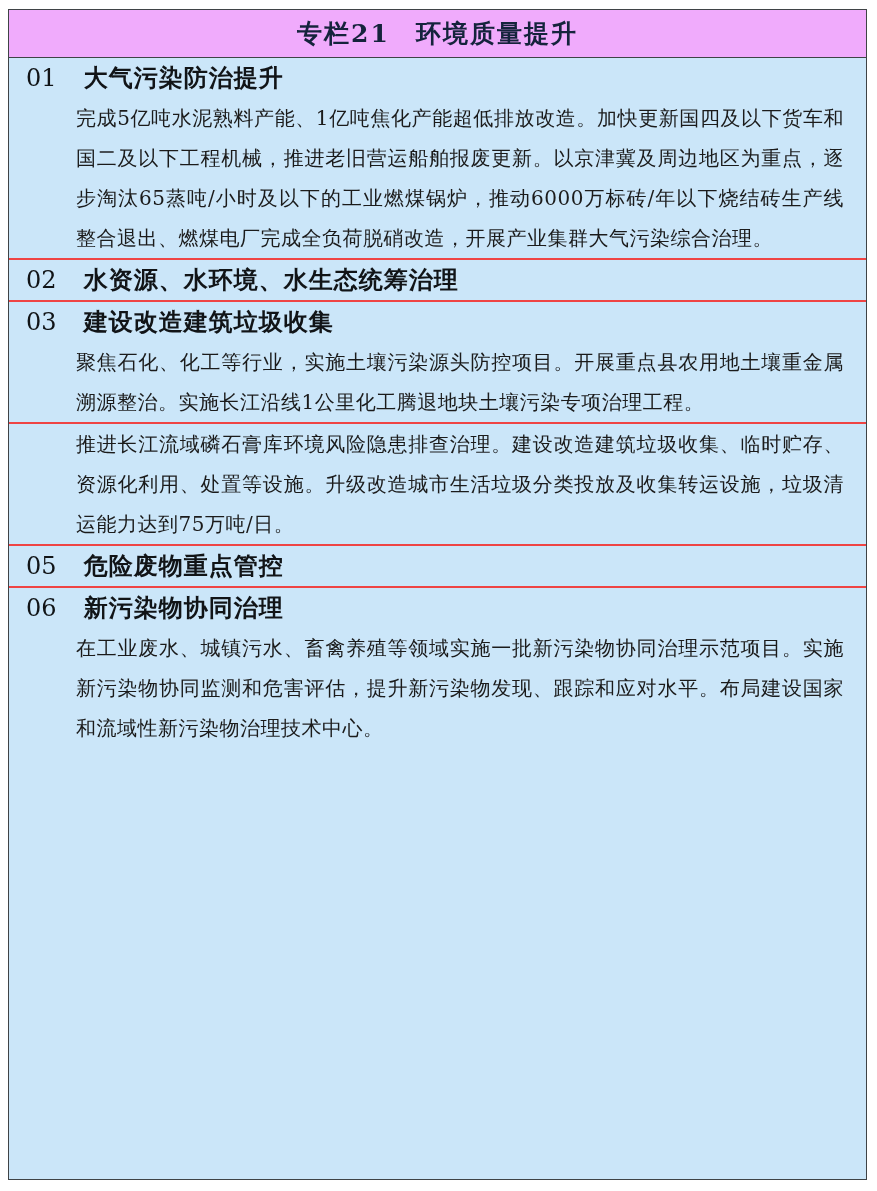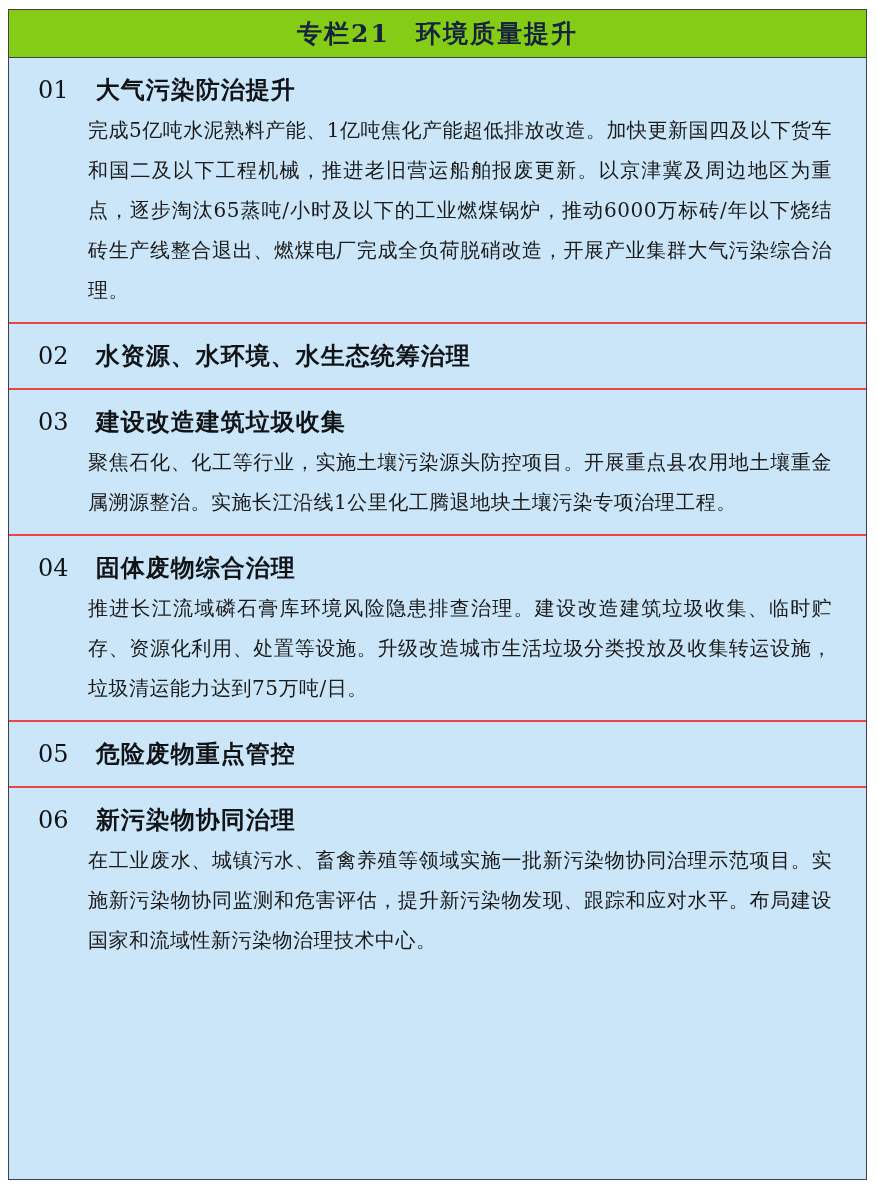--- a/index.html
+++ b/index.html
@@ -16,35 +16,35 @@
     top: 9px;
     width: 857px;
     height: 1169px;
     border: 1px solid #3f4346;
     background: #cbe6f9;
     overflow: hidden;
     box-sizing: content-box;
   }
   .panel-header {
     height: 47px;
-    background: #84cc16;
+    background: #f0abfc;
     border-bottom: 1px solid #3f4346;
     display: flex;
     align-items: center;
     justify-content: center;
     font-size: 25px;
     font-weight: bold;
     color: #15233c;
     letter-spacing: 2px;
   }
   .panel-header .title-prefix {
     margin-right: 26px;
   }
   .section {
-    padding: 12px;
+    padding: 0;
   }
   .section + .section {
     border-top: 2px solid #ef4444;
   }
   .section-head {
     font-size: 24px;
     line-height: 40px;
     color: #111417;
     padding-left: 17px;
     white-space: nowrap;
@@ -97,24 +97,20 @@
 
   <div class="section">
     <div class="section-head">
       <span class="section-num">03</span>
       <span class="section-title">建设改造建筑垃圾收集</span>
     </div>
     <p class="section-body">聚焦石化、化工等行业，实施土壤污染源头防控项目。开展重点县农用地土壤重金属溯源整治。实施长江沿线1公里化工腾退地块土壤污染专项治理工程。</p>
   </div>
 
   <div class="section">
-    <div class="section-head">
-      <span class="section-num">04</span>
-      <span class="section-title">固体废物综合治理</span>
-    </div>
     <p class="section-body">推进长江流域磷石膏库环境风险隐患排查治理。建设改造建筑垃圾收集、临时贮存、资源化利用、处置等设施。升级改造城市生活垃圾分类投放及收集转运设施，垃圾清运能力达到75万吨/日。</p>
   </div>
 
   <div class="section">
     <div class="section-head">
       <span class="section-num">05</span>
       <span class="section-title">危险废物重点管控</span>
     </div>
   </div>
 

